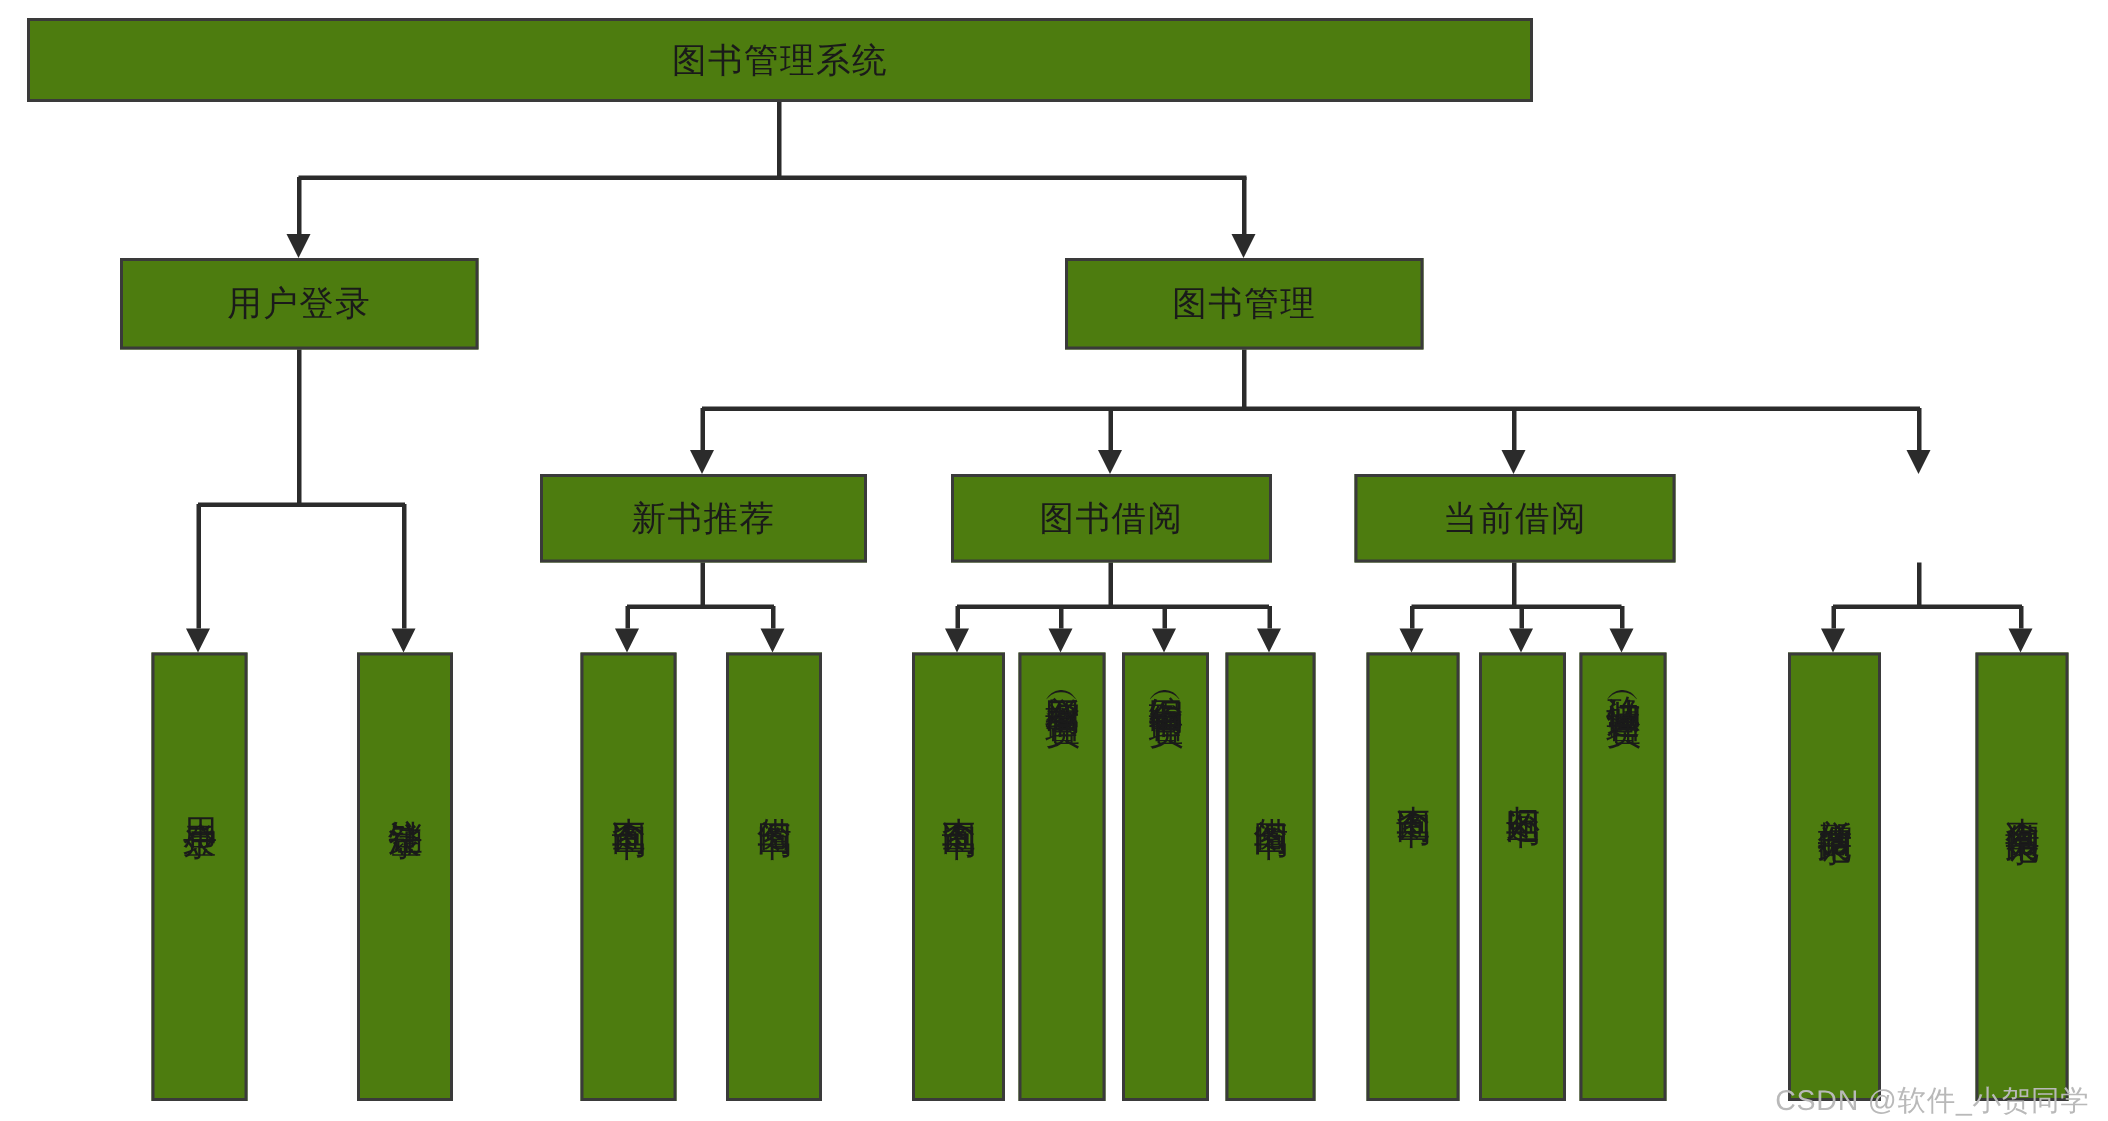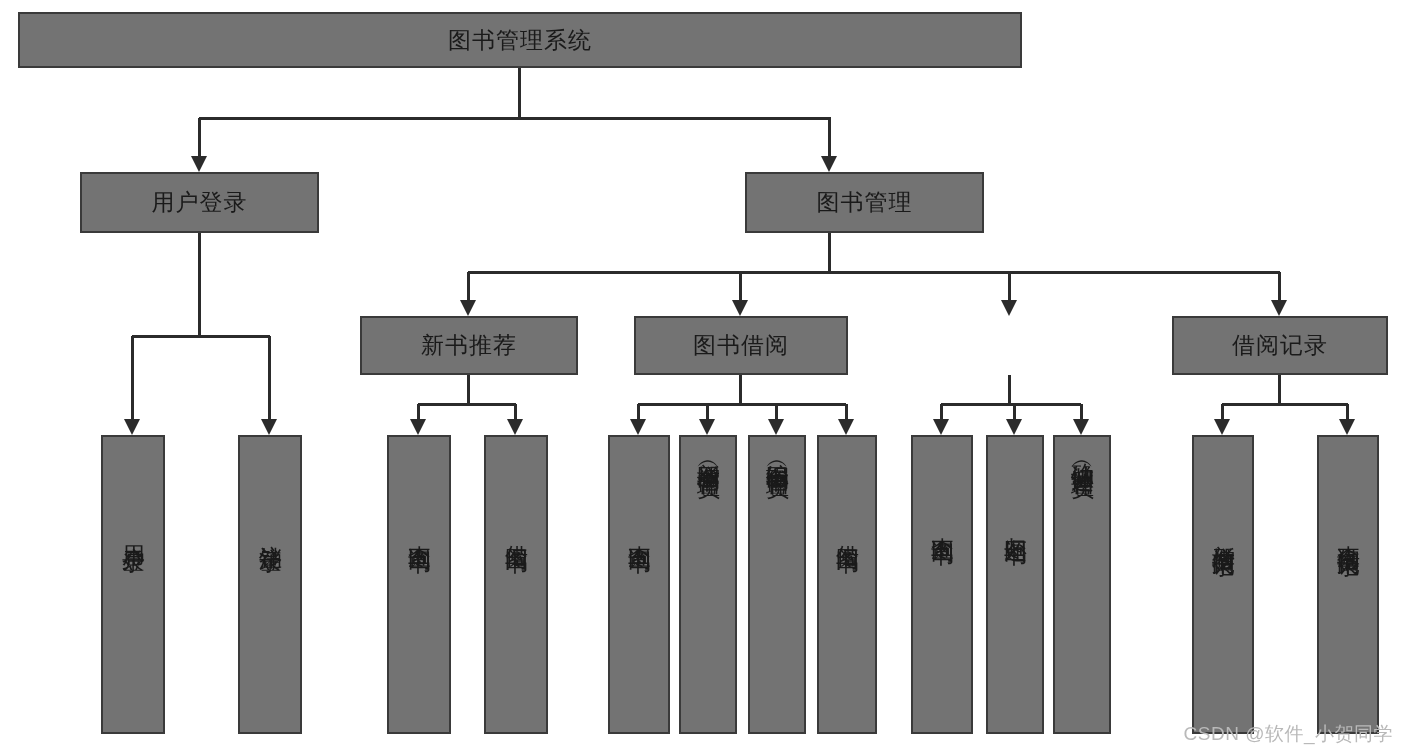--- a/index.html
+++ b/index.html
@@ -12,21 +12,21 @@
     position:relative;
   }
   #diagram{
     position:absolute;
     left:0;top:0;
     width:1405px;height:747px;
   }
   .node{
     position:absolute;
     box-sizing:border-box;
-    background:#737373;
+    background:#4d7c0f;
     border:2px solid #3a3a3a;
     display:flex;
     align-items:center;
     justify-content:center;
     color:#1a1a1a;
   }
   .node.horiz{
     font-size:23px;
     letter-spacing:1px;
   }
@@ -81,32 +81,32 @@
 
 <div id="diagram">
 
   <div class="node horiz" id="node-root" style="left: 18px; top: 12px; width: 1004px; height: 56px;">
     <span>图书管理系统</span>
   </div>
 
   <div class="node horiz" id="node-l2-0" style="left: 80px; top: 172px; width: 239px; height: 61px;">
     <span>用户登录</span>
   </div>
-  <div class="node horiz" id="node-l2-1" style="left: 710px; top: 172px; width: 239px; height: 61px; margin-left: 35px;">
+  <div class="node horiz" id="node-l2-1" style="left: 710px; top: 172px; width: 239px; height: 61px;">
     <span>图书管理</span>
   </div>
 
   <div class="node horiz" id="node-l3-1" style="left: 634px; top: 316px; width: 214px; height: 59px;">
     <span>图书借阅</span>
   </div>
   <div class="node horiz" id="node-l3-0" style="left: 360px; top: 316px; width: 218px; height: 59px;">
     <span>新书推荐</span>
   </div>
-  <div class="node horiz" id="node-l3-3" style="left: 1172px; top: 316px; width: 216px; height: 59px;">
-    <span>借阅记录</span>
+  <div class="node horiz" id="node-l3-2" style="left: 903px; top: 316px; width: 214px; height: 59px;">
+    <span>当前借阅</span>
   </div>
 
   <div id="leaf-host">
       <div class="node vert mid" style="left: 101px; top: 435px; width: 64px; height: 299px;">
         <span class="vtext">用户登录</span>
       </div>
       <div class="node vert mid" style="left: 238px; top: 435px; width: 64px; height: 299px;">
         <span class="vtext">注销登录</span>
       </div>
       <div class="node vert mid" style="left: 387px; top: 435px; width: 64px; height: 299px;">

